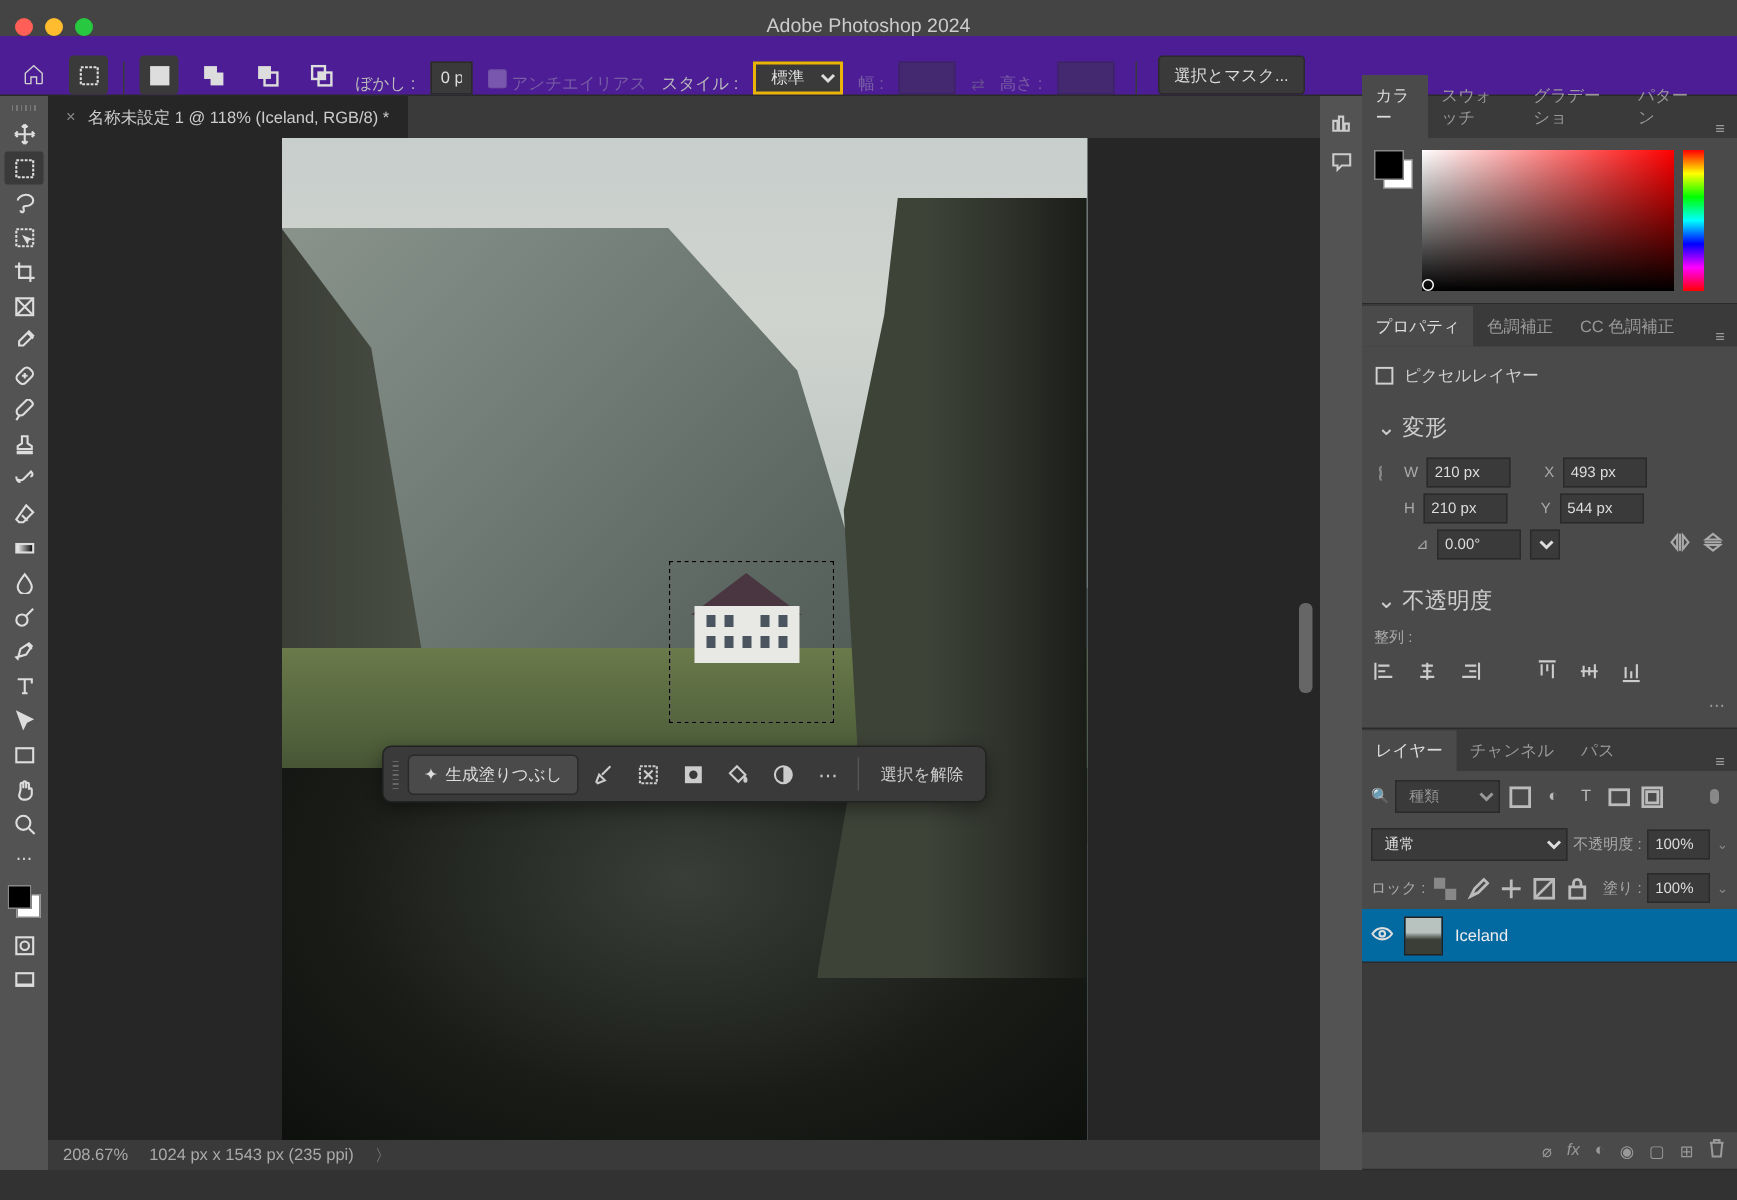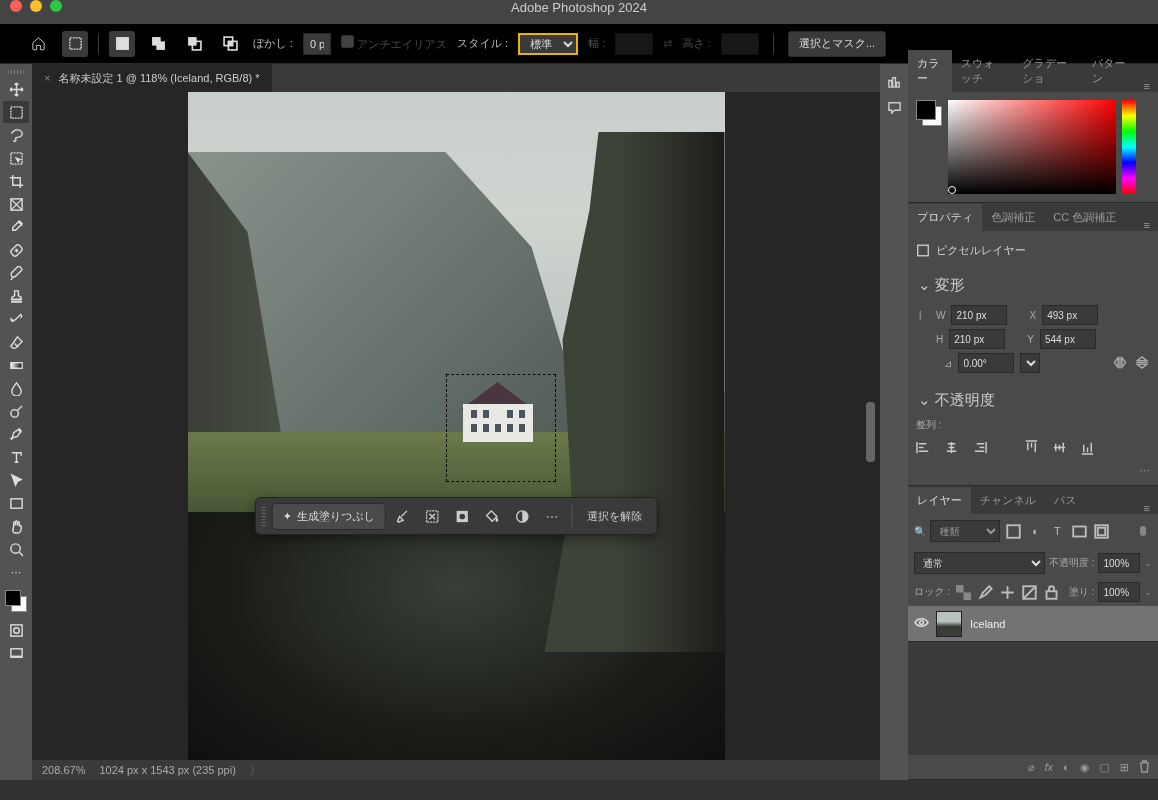--- a/index.html
+++ b/index.html
@@ -1,21 +1,21 @@
 <!DOCTYPE html>
 <html><head>
 <meta charset="utf-8">
 <style>
 *{box-sizing:border-box;margin:0;padding:0;font-family:-apple-system,"Hiragino Sans","Helvetica Neue",sans-serif;user-select:none}
 body{width:1158px;height:800px;background:#323232;color:#d0d0d0;font-size:11px;overflow:hidden}
-.titlebar{height:24px;background:#444;display:flex;align-items:flex-start;position:relative}
+.titlebar{height:24px;background:#444;display:flex;align-items:flex-end;position:relative}
 .traffic{display:flex;gap:8px;padding-left:10px}
 .tl{width:12px;height:12px;border-radius:50%}
 .title{position:absolute;left:50%;transform:translateX(-50%);color:#ccc;font-size:13px}
-.opts{height:40px;background:#000000;display:flex;align-items:center;padding:0 24px;gap:10px;border-bottom:1px solid #2a2a2a}
+.opts{height:40px;background:#4c1d95;display:flex;align-items:flex-end;padding:0 8px;gap:10px;border-bottom:1px solid #2a2a2a}
 .homebtn{width:28px;height:28px;display:flex;align-items:center;justify-content:center}
 .ob{width:26px;height:26px;display:flex;align-items:center;justify-content:center;color:#ddd;border-radius:3px}
 .ob.active{background:#3a3a3a}
 .olabel{color:#bbb;font-size:11px}
 .oinput{background:#3a3a3a;border:1px solid #2a2a2a;color:#ddd;padding:2px 6px;width:28px;height:22px;font-size:11px}
 .oselect{background:#3a3a3a;border:2px solid #eab308;color:#ddd;padding:2px 6px;height:22px;font-size:11px;width:60px}
 .obttn{background:#3a3a3a;border:1px solid #2a2a2a;color:#ddd;padding:3px 10px;height:26px;font-size:11px;border-radius:3px}
 .shell{display:flex;height:716px}
 .toolbar{width:32px;background:#535353;display:flex;flex-direction:column;align-items:center;padding-top:6px;gap:1px}
 .tool{width:26px;height:22px;display:flex;align-items:center;justify-content:center;color:#ddd;border-radius:2px;font-size:14px}
@@ -69,21 +69,21 @@
 .aligngrp{display:flex;gap:8px;padding:8px 0}
 .aicon{width:20px;height:16px;color:#ccc}
 .layers{flex:1;display:flex;flex-direction:column;min-height:0}
 .lfilter{display:flex;align-items:center;gap:4px;padding:6px;background:#4a4a4a}
 .lsearch{background:#3a3a3a;border:1px solid #2a2a2a;color:#999;height:22px;flex:0 0 70px;padding:0 4px;font-size:10px}
 .lfi{width:18px;height:18px;color:#bbb;display:flex;align-items:center;justify-content:center;font-size:11px}
 .lblend{display:flex;align-items:center;gap:4px;padding:4px 6px}
 .lsel{background:#3a3a3a;border:1px solid #2a2a2a;color:#ddd;flex:1;height:22px;font-size:10px;padding:0 4px}
 .llock{display:flex;align-items:center;gap:4px;padding:4px 6px;font-size:10px;color:#aaa}
 .llist{flex:1;background:#3a3a3a;overflow:auto}
-.lrow{display:flex;align-items:center;height:36px;background:#737373;border-bottom:1px solid #2a2a2a;padding:0 6px;gap:8px}
+.lrow{display:flex;align-items:center;height:36px;background:#0369a1;border-bottom:1px solid #2a2a2a;padding:0 6px;gap:8px}
 .leye{width:14px;color:#ddd}
 .lthumb{width:26px;height:26px;background:linear-gradient(180deg,#b8c3c0 40%,#3a3e36 60%);border:1px solid #222}
 .lname{color:#eee;font-size:11px}
 .lfoot{height:24px;background:#4a4a4a;display:flex;align-items:center;justify-content:flex-end;gap:10px;padding:0 8px;color:#999;font-size:11px}
 .sharebtn{background:#0a84ff;color:#fff;border:none;padding:5px 14px;border-radius:4px;font-size:12px;height:26px}
 .topright{display:flex;align-items:center;gap:8px;margin-left:auto}
 svg{width:15px;height:15px;fill:none;stroke:currentColor;stroke-width:1.5}
 </style>
 </head>
 <body>

